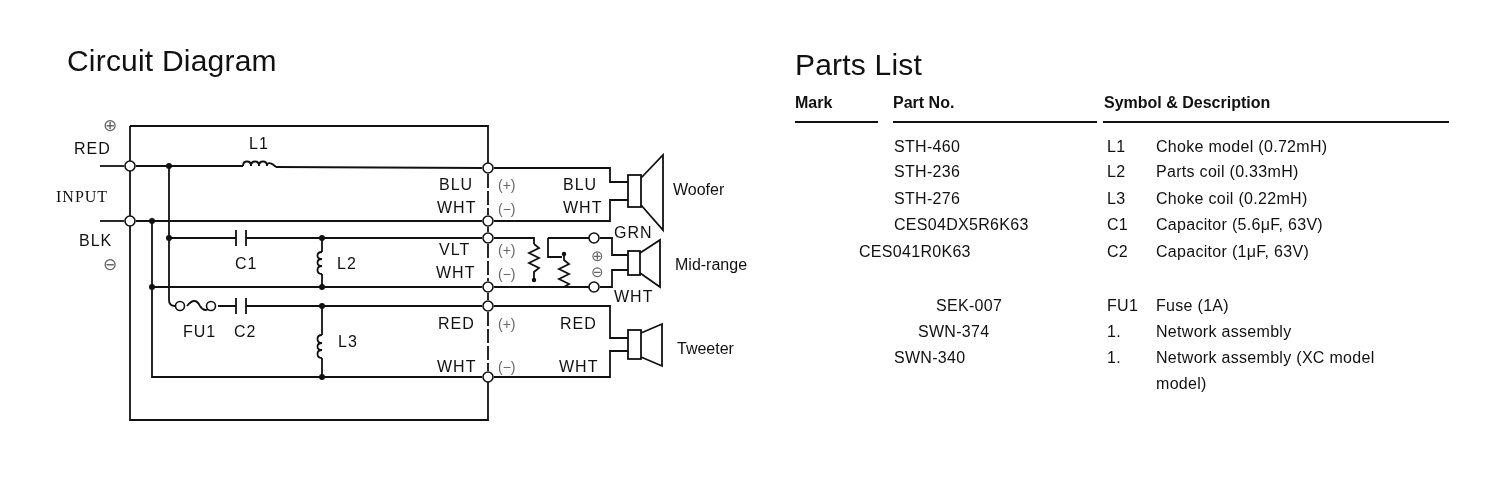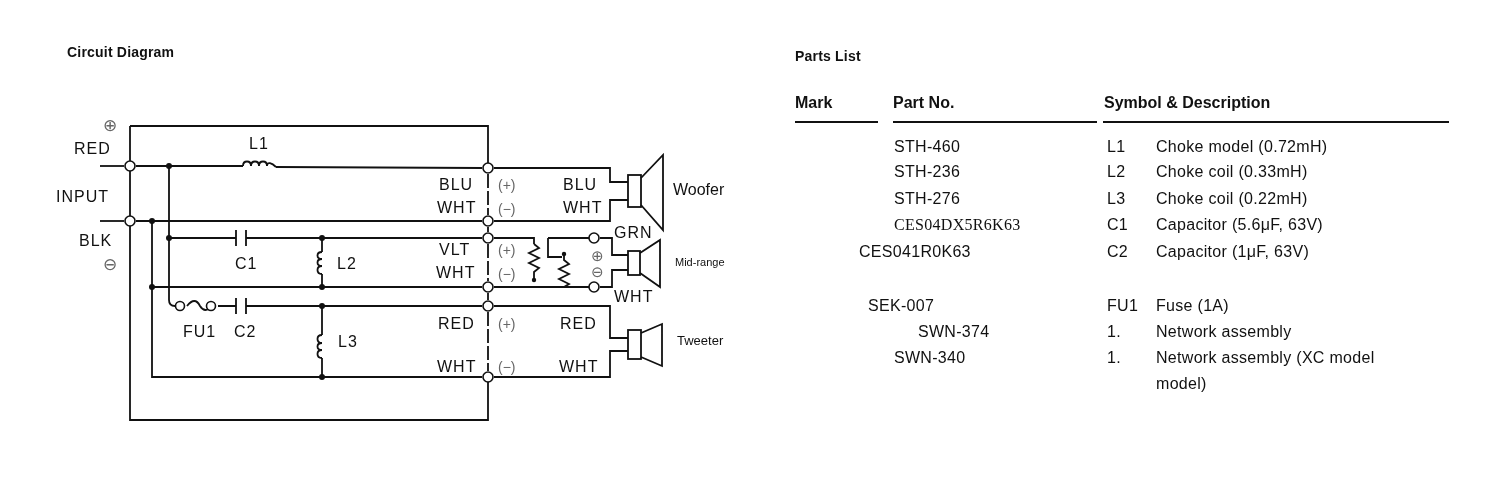--- a/index.html
+++ b/index.html
@@ -1,19 +1,19 @@
 <!DOCTYPE html>
 <html><head>
 <meta charset="utf-8">
 <style>
   html, body { margin:0; padding:0; background:#ffffff; }
   body { width:1500px; height:498px; position:relative; overflow:hidden;
          font-family:"Liberation Sans", sans-serif; color:#111; }
   .abs { position:absolute; white-space:nowrap; }
-  .h-title { font-weight:bold; font-size:14px; letter-spacing:0.2px; }
+  .h-title { font-weight:normal; font-size:30px; letter-spacing:0.2px; }
   .lbl { font-size:16px; letter-spacing:1px; }
   .sym { font-size:14px; color:#666; }
   svg.diagram { position:absolute; left:0; top:0; }
   .th { font-weight:bold; font-size:16px; }
   .td { font-size:16px; letter-spacing:0.3px; }
   .uline { position:absolute; top:121px; height:1.5px; background:#111; }
 </style>
 </head>
 <body>
 
@@ -100,21 +100,21 @@
     <circle cx="322" cy="287" r="3"></circle>
     <circle cx="322" cy="306" r="3"></circle>
     <circle cx="322" cy="377" r="3"></circle>
     <circle cx="534" cy="280" r="2.2"></circle>
     <circle cx="564" cy="254" r="2.2"></circle>
   </g>
 </svg>
 
 <span class="abs sym" style="left:103px; top:115px; font-size:17px;">⊕</span>
 <span class="abs lbl" style="left:74px; top:140px;">RED</span>
-<span class="abs lbl" style="left:56px; top:188px;">INPUT</span>
+<span class="abs lbl" style="left:56px; top:188px;font-family:Liberation Serif, serif;">INPUT</span>
 <span class="abs lbl" style="left:79px; top:232px;">BLK</span>
 <span class="abs sym" style="left:103px; top:254px; font-size:17px;">⊖</span>
 
 <span class="abs lbl" style="left:249px; top:135px;">L1</span>
 <span class="abs lbl" style="left:235px; top:255px;">C1</span>
 <span class="abs lbl" style="left:337px; top:255px;">L2</span>
 <span class="abs lbl" style="left:183px; top:323px;">FU1</span>
 <span class="abs lbl" style="left:234px; top:323px;">C2</span>
 <span class="abs lbl" style="left:338px; top:333px;">L3</span>
 
@@ -127,67 +127,67 @@
 <span class="abs" style="left:673px; top:181px; font-size:16px;">Woofer</span>
 
 <span class="abs lbl" style="left:439px; top:241px;">VLT</span>
 <span class="abs lbl" style="left:436px; top:264px;">WHT</span>
 <span class="abs sym" style="left:498px; top:242px;">(+)</span>
 <span class="abs sym" style="left:498px; top:266px;">(−)</span>
 <span class="abs lbl" style="left:614px; top:224px;">GRN</span>
 <span class="abs sym" style="left:591px; top:247px; font-size:15px;">⊕</span>
 <span class="abs sym" style="left:591px; top:263px; font-size:15px;">⊖</span>
 <span class="abs lbl" style="left:614px; top:288px;">WHT</span>
-<span class="abs" style="left:675px; top:256px; font-size:11px;">Mid-range</span>
+<span class="abs" style="left:675px; top:256px; font-size:16px;">Mid-range</span>
 
 <span class="abs lbl" style="left:438px; top:315px;">RED</span>
 <span class="abs lbl" style="left:437px; top:358px;">WHT</span>
 <span class="abs sym" style="left:498px; top:316px;">(+)</span>
 <span class="abs sym" style="left:498px; top:359px;">(−)</span>
 <span class="abs lbl" style="left:560px; top:315px;">RED</span>
 <span class="abs lbl" style="left:559px; top:358px;">WHT</span>
-<span class="abs" style="left:677px; top:333px; font-size:13px;">Tweeter</span>
+<span class="abs" style="left:677px; top:340px; font-size:16px;">Tweeter</span>
 
 <div class="abs h-title" style="left:795px; top:48px;">Parts List</div>
 
 <div>
   <span class="abs th" style="left:795px; top:94px;">Mark</span>
   <span class="abs th" style="left:893px; top:94px;">Part No.</span>
   <span class="abs th" style="left:1104px; top:94px;">Symbol &amp; Description</span>
   <div class="uline" style="left:795px; width:83px;"></div>
   <div class="uline" style="left:893px; width:204px;"></div>
   <div class="uline" style="left:1103px; width:346px;"></div>
 
   <div>
     <span class="abs td" style="left:894px; top:138px;">STH-460</span>
     <span class="abs td" style="left:1107px; top:138px;">L1</span>
     <span class="abs td" style="left:1156px; top:138px;">Choke model (0.72mH)</span>
   </div>
   <div>
     <span class="abs td" style="left:894px; top:163px;">STH-236</span>
     <span class="abs td" style="left:1107px; top:163px;">L2</span>
-    <span class="abs td" style="left:1156px; top:163px;">Choke coil (0.33mH)</span>
+    <span class="abs td" style="left:1156px; top:163px;">Parts coil (0.33mH)</span>
   </div>
   <div>
     <span class="abs td" style="left:894px; top:190px;">STH-276</span>
     <span class="abs td" style="left:1107px; top:190px;">L3</span>
     <span class="abs td" style="left:1156px; top:190px;">Choke coil (0.22mH)</span>
   </div>
   <div>
-    <span class="abs td" style="left:894px; top:216px;font-family:Liberation Serif, serif;">CES04DX5R6K63</span>
+    <span class="abs td" style="left:894px; top:216px;">CES04DX5R6K63</span>
     <span class="abs td" style="left:1107px; top:216px;">C1</span>
     <span class="abs td" style="left:1156px; top:216px;">Capacitor (5.6μF, 63V)</span>
   </div>
   <div>
     <span class="abs td" style="left:859px; top:243px;">CES041R0K63</span>
     <span class="abs td" style="left:1107px; top:243px;">C2</span>
     <span class="abs td" style="left:1156px; top:243px;">Capacitor (1μF, 63V)</span>
   </div>
   <div>
-    <span class="abs td" style="left:868px; top:297px;">SEK-007</span>
+    <span class="abs td" style="left:936px; top:297px;">SEK-007</span>
     <span class="abs td" style="left:1107px; top:297px;">FU1</span>
     <span class="abs td" style="left:1156px; top:297px;">Fuse (1A)</span>
   </div>
   <div>
     <span class="abs td" style="left:894px; top:323px;margin-left:24px;">SWN-374</span>
     <span class="abs td" style="left:1107px; top:323px;">1.</span>
     <span class="abs td" style="left:1156px; top:323px;">Network assembly</span>
   </div>
   <div>
     <span class="abs td" style="left:894px; top:349px;">SWN-340</span>

